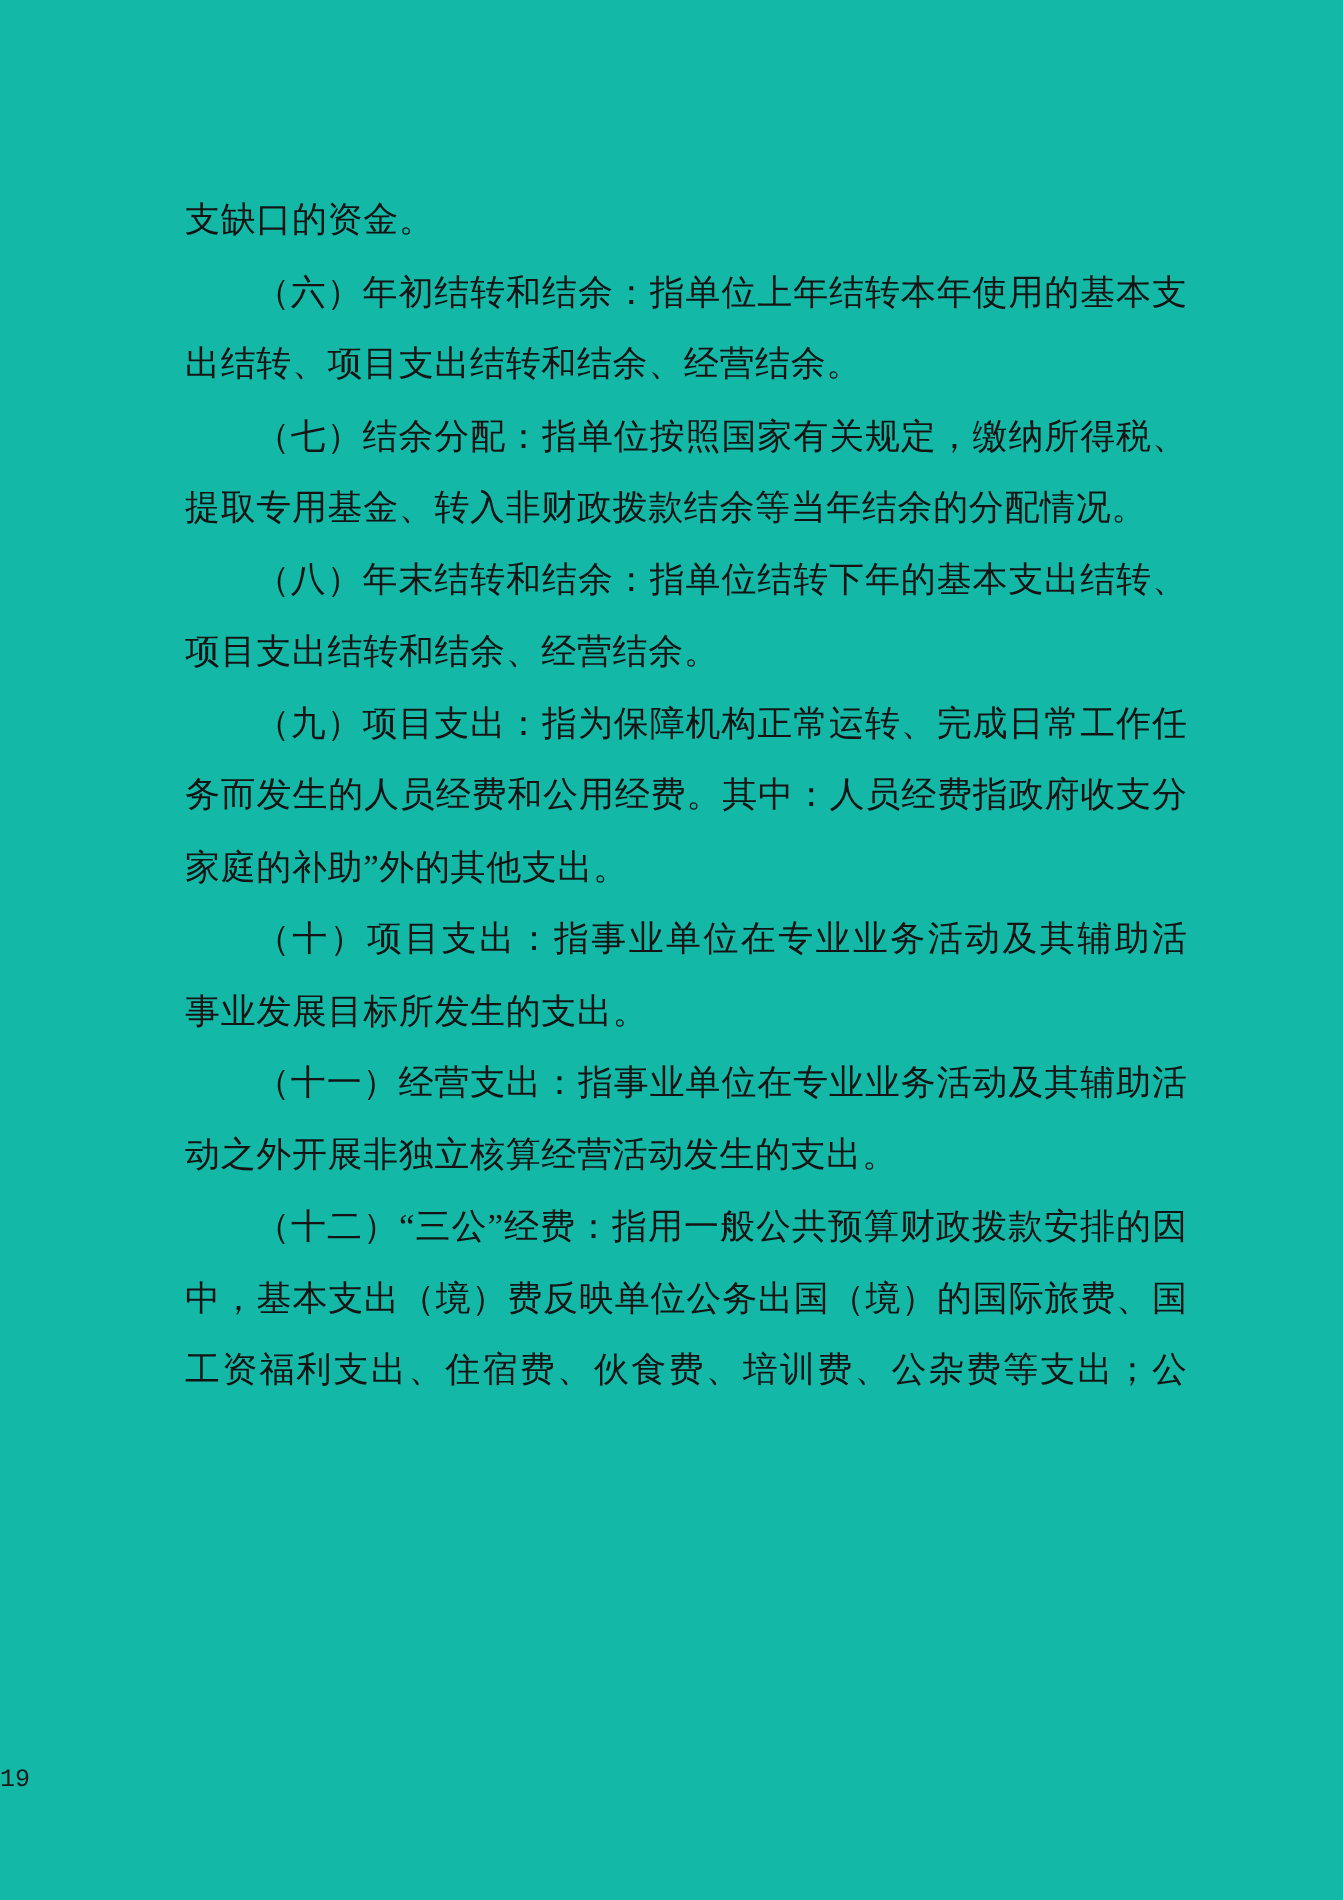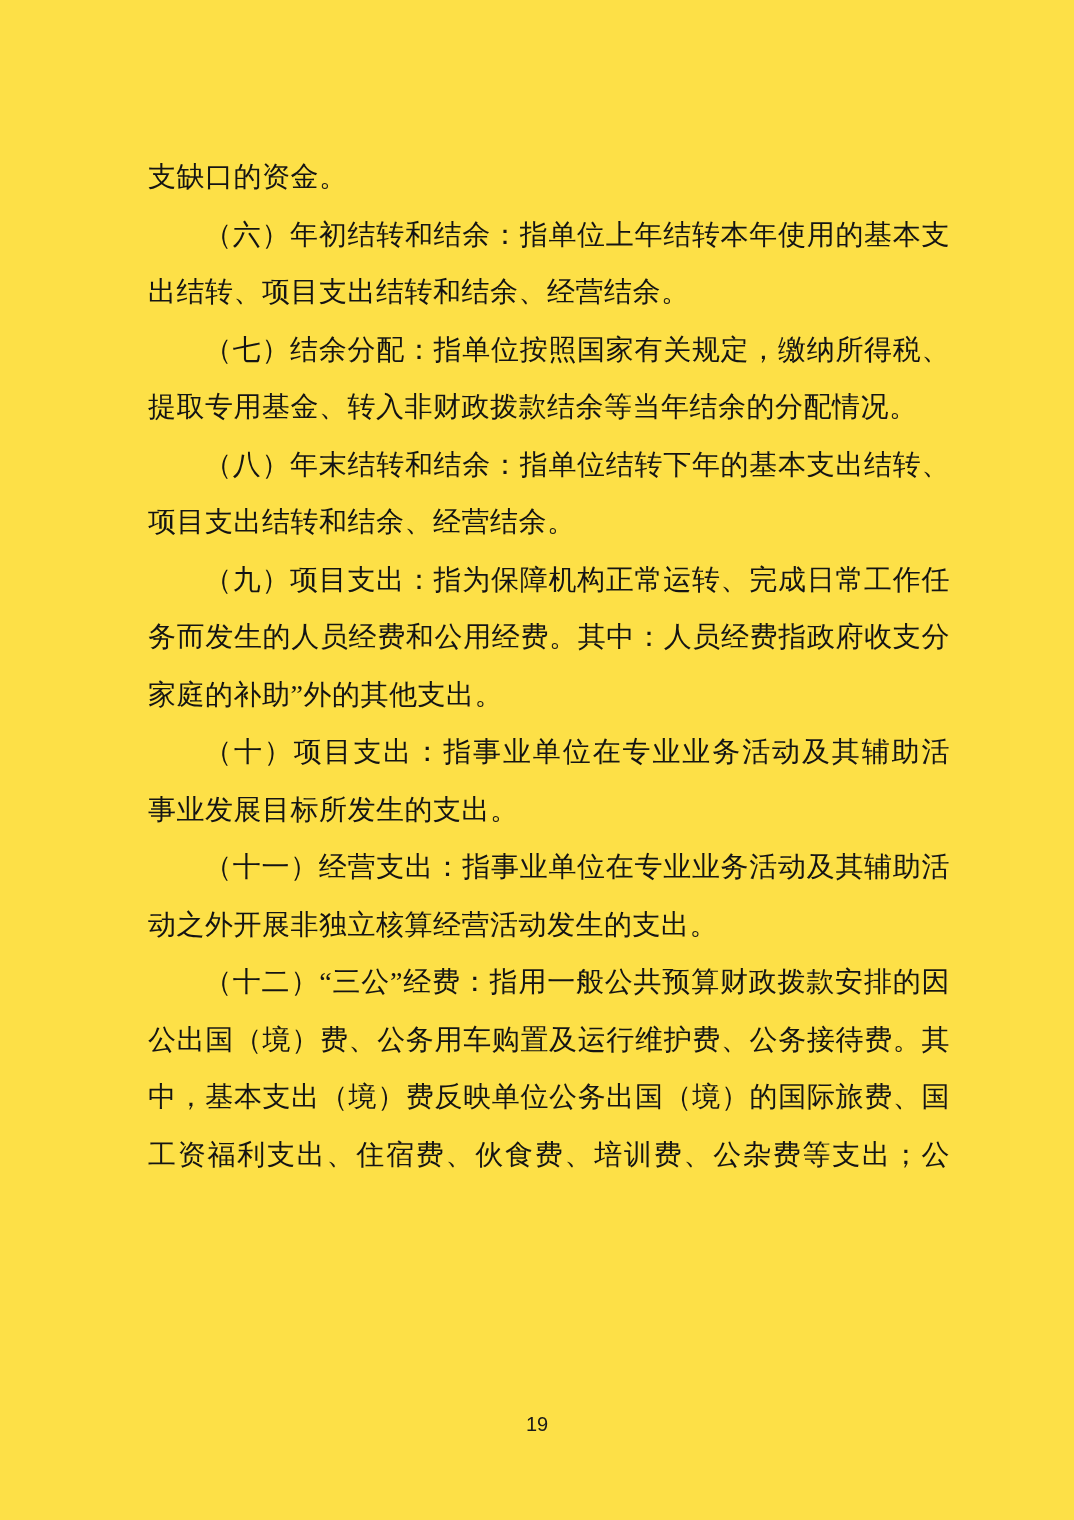--- a/index.html
+++ b/index.html
@@ -8,21 +8,21 @@
     width: 1074px;
     height: 1520px;
     position: relative;
     font-family: "Liberation Serif", "DejaVu Serif", serif;
     color: #000000;
     overflow: hidden;
   }
   .page {
     position: absolute;
     inset: 0;
-    background: #fde047;
+    background: #14b8a6;
   }
   .content {
     position: absolute;
     left: 148px;
     top: 148px;
     width: 802px;
     font-size: 28px;
     line-height: 57.5px;
     letter-spacing: 0.5px;
     color: #141414;
@@ -40,22 +40,22 @@
   }
   .line.ind {
     text-indent: 2em;
   }
   .b { font-weight: 400; }
   .pagenum {
     position: absolute;
     left: 0;
     width: 1074px;
     top: 1413px;
-    text-align: center;
-    font-family: Liberation Sans, sans-serif;
+    text-align: left;
+    font-family: Liberation Mono, monospace;
     font-size: 20px;
     color: #1a1a1a;
   }
 </style>
 </head>
 <body>
 
 <div class="page">
   <div class="content">
 
@@ -84,21 +84,20 @@
     <div class="line ind fill"><span class="b">（十）项目支出：</span><span>指事业单位在专业业务活动及其辅助活</span></div>
 
     <div class="line"><span class="b"></span><span>事业发展目标所发生的支出。</span></div>
 
     <div class="line ind fill"><span class="b">（十一）经营支出：</span><span>指事业单位在专业业务活动及其辅助活</span></div>
 
     <div class="line"><span class="b"></span><span>动之外开展非独立核算经营活动发生的支出。</span></div>
 
     <div class="line ind fill"><span class="b">（十二）“三公”经费：</span><span>指用一般公共预算财政拨款安排的因</span></div>
 
-    <div class="line fill"><span class="b"></span><span>公出国（境）费、公务用车购置及运行维护费、公务接待费。其</span></div>
 
     <div class="line fill"><span class="b"></span><span>中，基本支出（境）费反映单位公务出国（境）的国际旅费、国</span></div>
 
     <div class="line fill"><span class="b"></span><span>工资福利支出、住宿费、伙食费、培训费、公杂费等支出；公</span></div>
 
 
 
   </div>
 
   <div class="pagenum">19</div>

